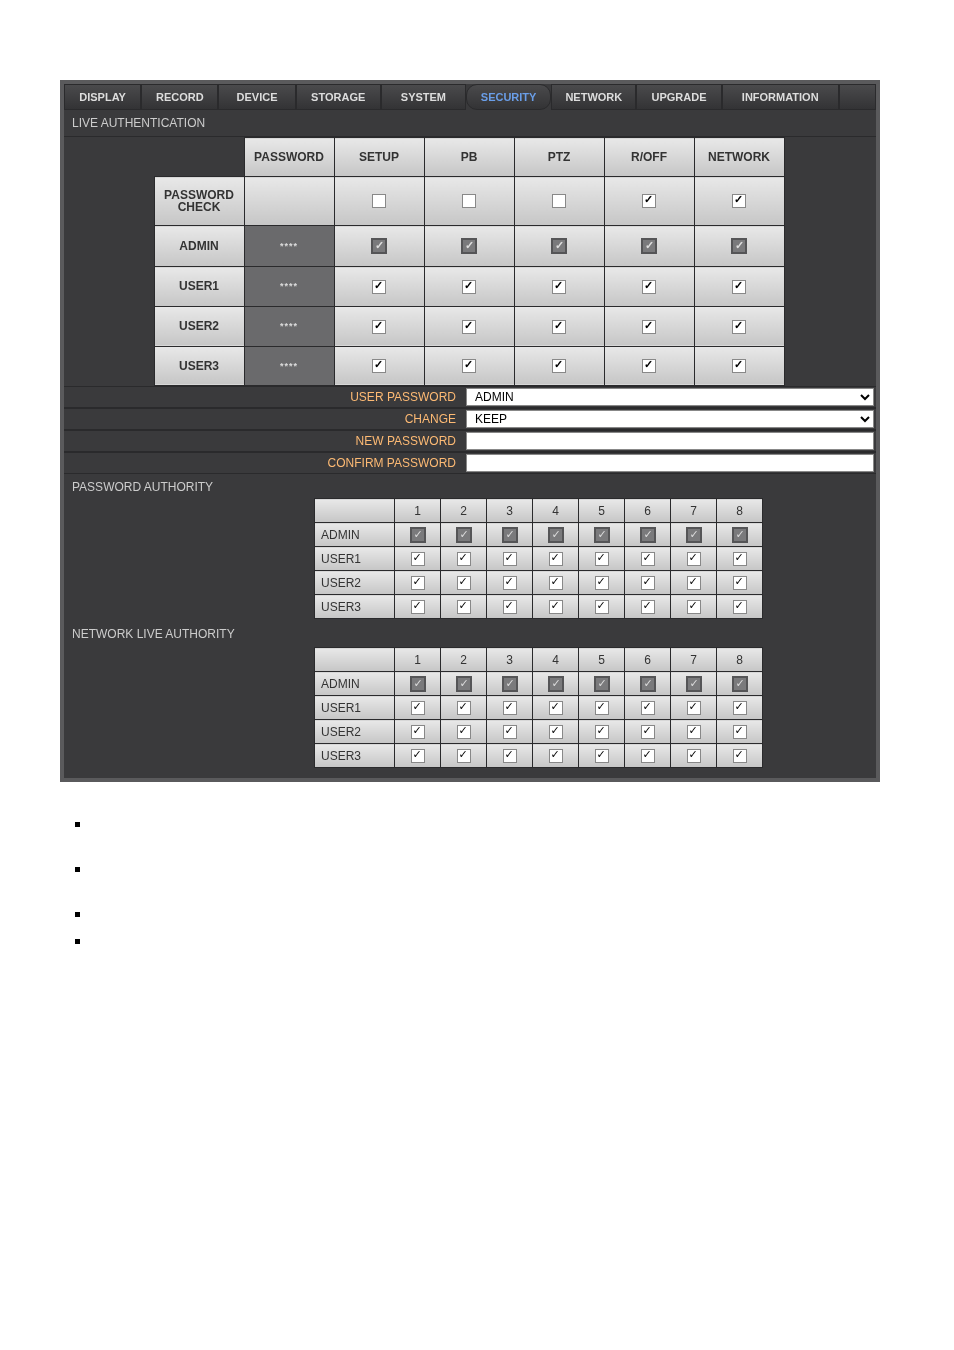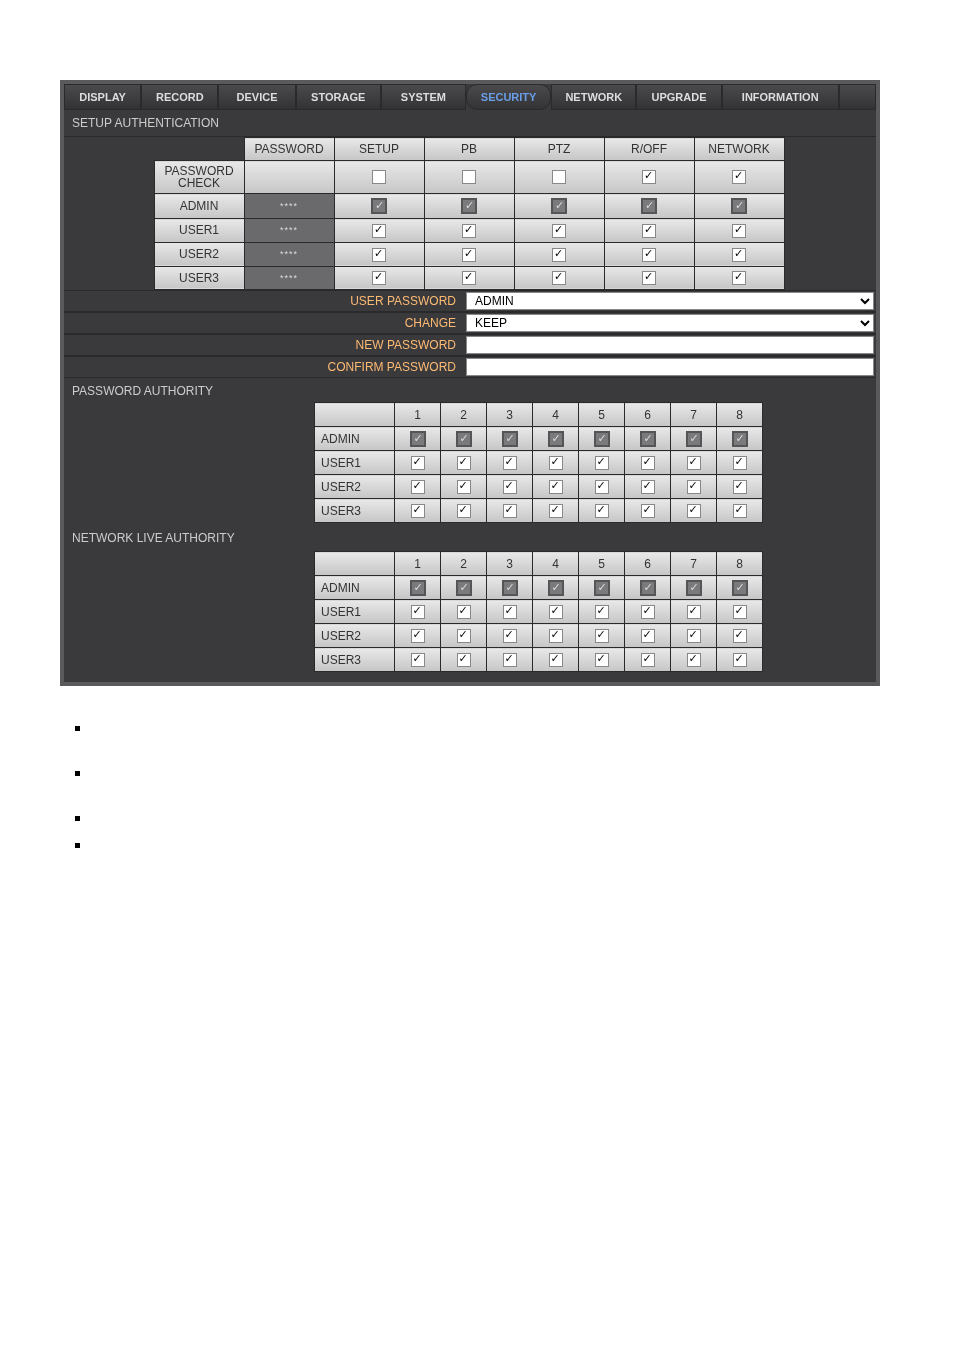--- a/index.html
+++ b/index.html
@@ -43,22 +43,22 @@
     font-size: 12px;
     border-bottom: 1px solid #2a2a2c;
   }
   table.auth {
     border-collapse: collapse;
     width: 100%;
   }
   table.auth td, table.auth th {
     border: 1px solid #2a2a2c;
     text-align: center;
-    padding: 4px 6px;
-    font-weight: normal;
+    padding: 12px 6px;
+    font-weight: bold;
     font-size: 12px;
     color: #333;
   }
   table.auth .hdr {
     background: linear-gradient(#e8e8e8, #c6c6c6);
     color: #333;
   }
   table.auth .rowlabel {
     background: linear-gradient(#e8e8e8, #c6c6c6);
     color: #333;
@@ -181,21 +181,21 @@
     <div class="tab" style="flex-basis:72px">DEVICE</div>
     <div class="tab" style="flex-basis:80px">STORAGE</div>
     <div class="tab" style="flex-basis:80px">SYSTEM</div>
     <div class="tab active" style="flex-basis:80px">SECURITY</div>
     <div class="tab" style="flex-basis:80px">NETWORK</div>
     <div class="tab" style="flex-basis:80px">UPGRADE</div>
     <div class="tab" style="flex-basis:112px">INFORMATION</div>
     <div class="tab" style="flex-basis:32px"></div>
   </div>
 
-  <div class="section-title">SETUP AUTHENTICATION</div>
+  <div class="section-title">LIVE AUTHENTICATION</div>
 
   <table class="auth">
     <tbody>
         <tr>
       <td class="left-empty" style="width:90px"></td>
       <td class="left-empty" style="width:90px"></td>
       <th class="hdr" style="width:90px">PASSWORD</th>
       <th class="hdr" style="width:90px">SETUP</th>
       <th class="hdr" style="width:90px">PB</th>
       <th class="hdr" style="width:90px">PTZ</th>

